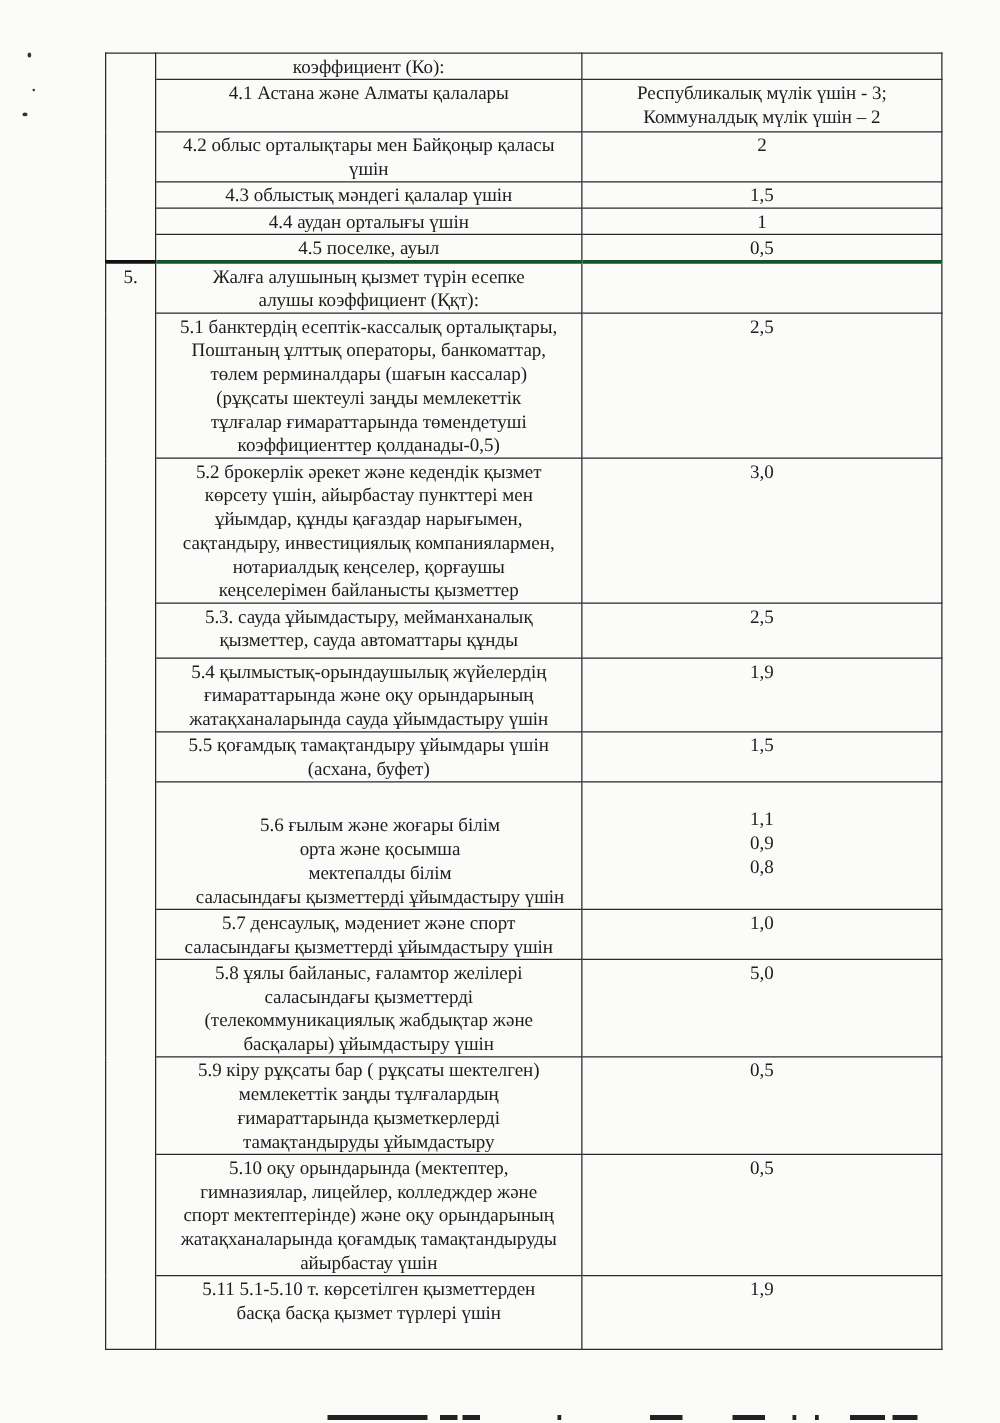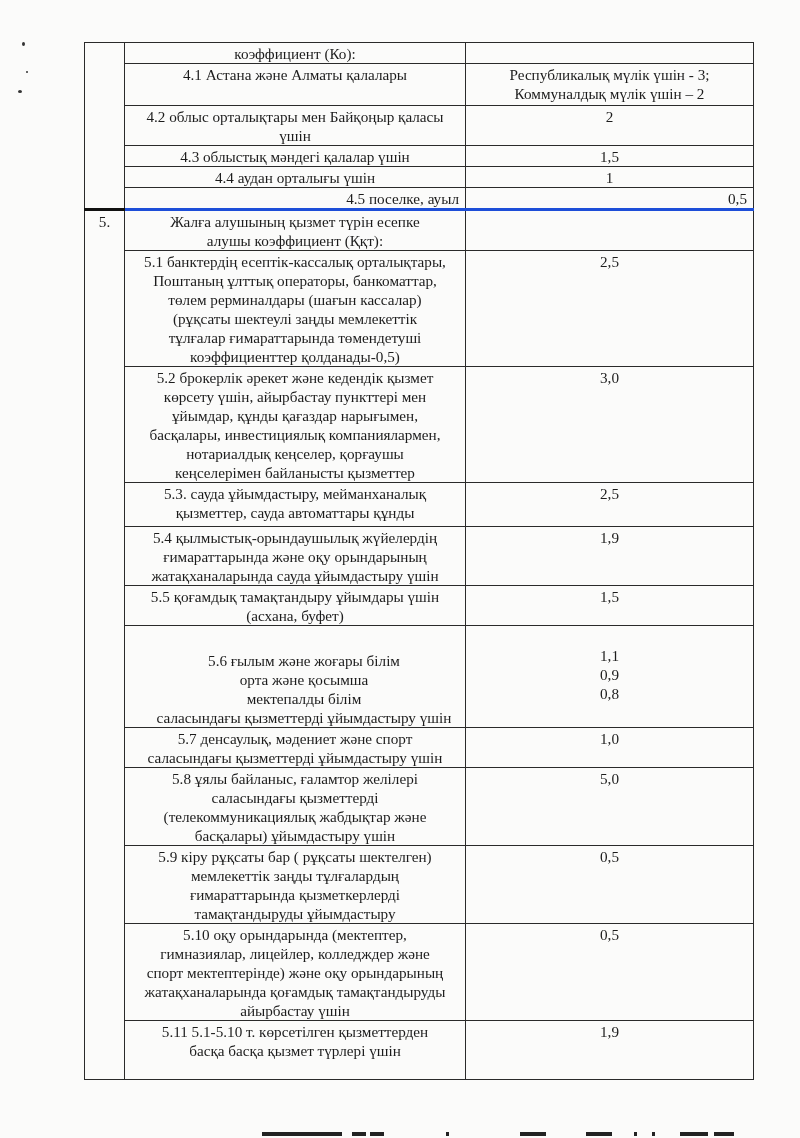--- a/index.html
+++ b/index.html
@@ -13,21 +13,21 @@
     position:absolute; left:84px; top:42px; width:669px;
     border-collapse:collapse; table-layout:fixed;
     font-size:15.2px; line-height:19px;
   }
   table.coef col.c-num { width:40px; }
   table.coef col.c-desc { width:341px; }
   table.coef col.c-val { width:288px; }
   table.coef td { border:1px solid #2a2a2a; padding:1px 6px 0 6px; vertical-align:top; text-align:center; }
   td.num { text-align:center; padding-top:2px; }
   td.left { text-align:left; }
-  tr.thick-bottom td { border-bottom:3px solid #1d4ed8;text-align:right; }
+  tr.thick-bottom td { border-bottom:3px solid #14532d; }
   td.no-top { border-top:none; }
   .line { display:block; }
   .footer-marks { position:absolute; left:0; top:1128px; width:800px; height:10px; }
   .footer-marks span { position:absolute; top:4px; height:4px; background:#222; }
 </style>
 </head>
 <body>
 
 <div class="page">
   <span class="mark" style="left:22px;top:42px;width:3px;height:4px;"></span>
@@ -109,21 +109,21 @@
           </td>
           <td>
             <span class="line">2,5</span>
           </td>
         </tr>
         <tr>
           <td>
             <span class="line">5.2 брокерлік әрекет және кедендік қызмет</span>
             <span class="line">көрсету үшін, айырбастау пункттері мен</span>
             <span class="line">ұйымдар, құнды қағаздар нарығымен,</span>
-            <span class="line">басқалары, инвестициялық компаниялармен,</span>
+            <span class="line">сақтандыру, инвестициялық компаниялармен,</span>
             <span class="line">нотариалдық кеңселер, қорғаушы</span>
             <span class="line">кеңселерімен  байланысты қызметтер</span>
           </td>
           <td>
             <span class="line">3,0</span>
           </td>
         </tr>
         <tr>
           <td style="padding-bottom: 4px; margin-left: 20px;">
             <span class="line">5.3. сауда ұйымдастыру, мейманханалық</span>

